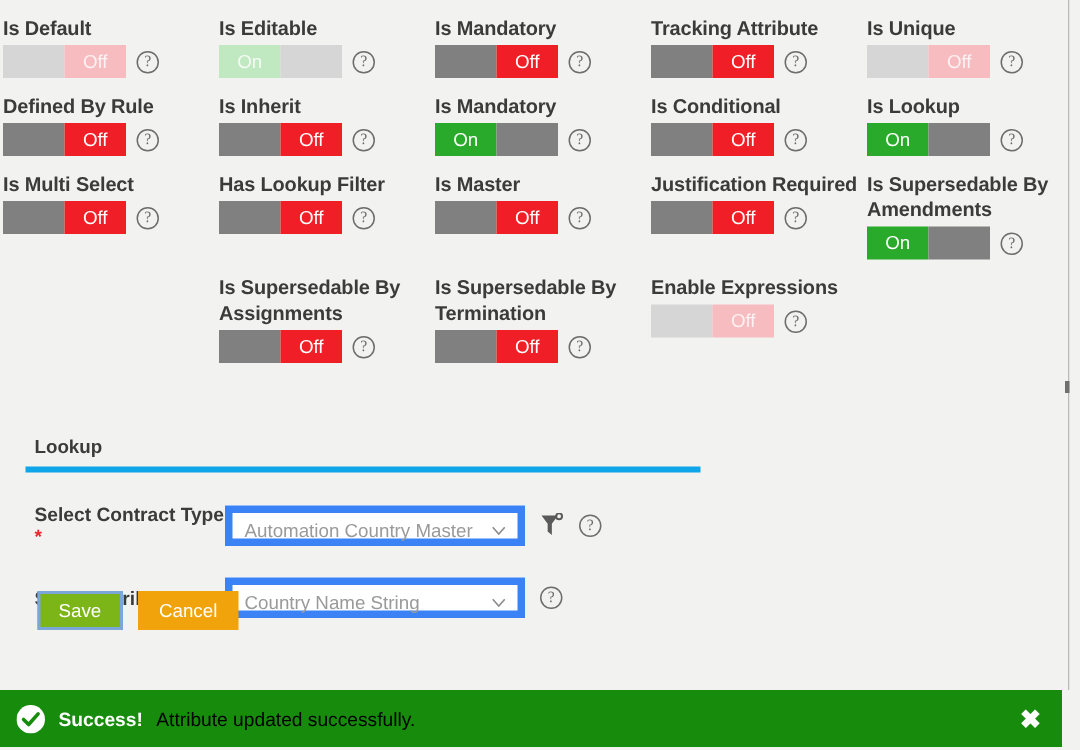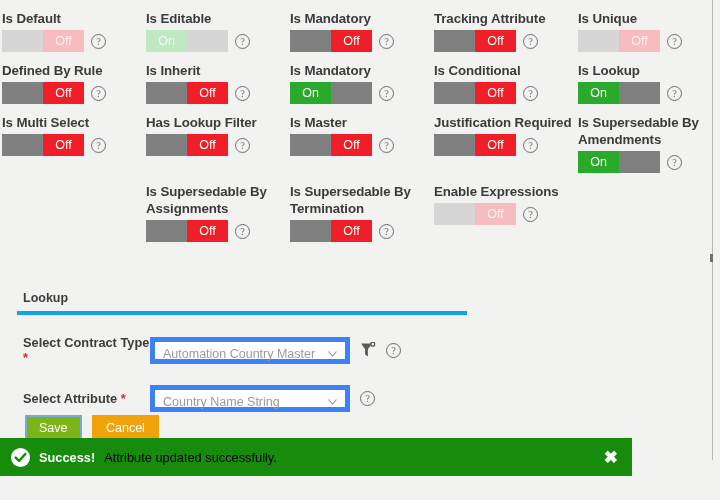--- a/index.html
+++ b/index.html
@@ -172,21 +172,21 @@
     margin-left: 10px;
     width: 16px; height: 17px;
     flex: 0 0 16px;
     cursor: pointer;
   }
   .frow .help { margin-left: 10px; }
 
   
   #button-bar {
     position: absolute;
-    left: 25px; top: 415px;
+    left: 25px; top: 394px;
   }
   .btn {
     display: inline-block;
     font-size: 12.5px;
     color: #ffffff;
     padding: 6px 14px;
     border: none;
     cursor: pointer;
     font-family: "Liberation Sans", sans-serif;
   }
@@ -194,22 +194,22 @@
     background: #7cb518;
     outline: 2px solid #7ba7d7;
     outline-offset: -2px;
     margin-right: 6px;
   }
   #cancel-button { background: #f0a30a; }
 
   
   #toast {
     position: absolute;
-    left: 0; top: 438px;
-    width: 632px; height: 38px;
+    left: 0; top: 460px;
+    width: 708px; height: 38px;
     background: #178c0c;
     display: flex;
     align-items: center;
   }
   #toast-check {
     margin-left: 11px;
     width: 19px; height: 19px;
     flex: 0 0 19px;
   }
   #toast-title {

